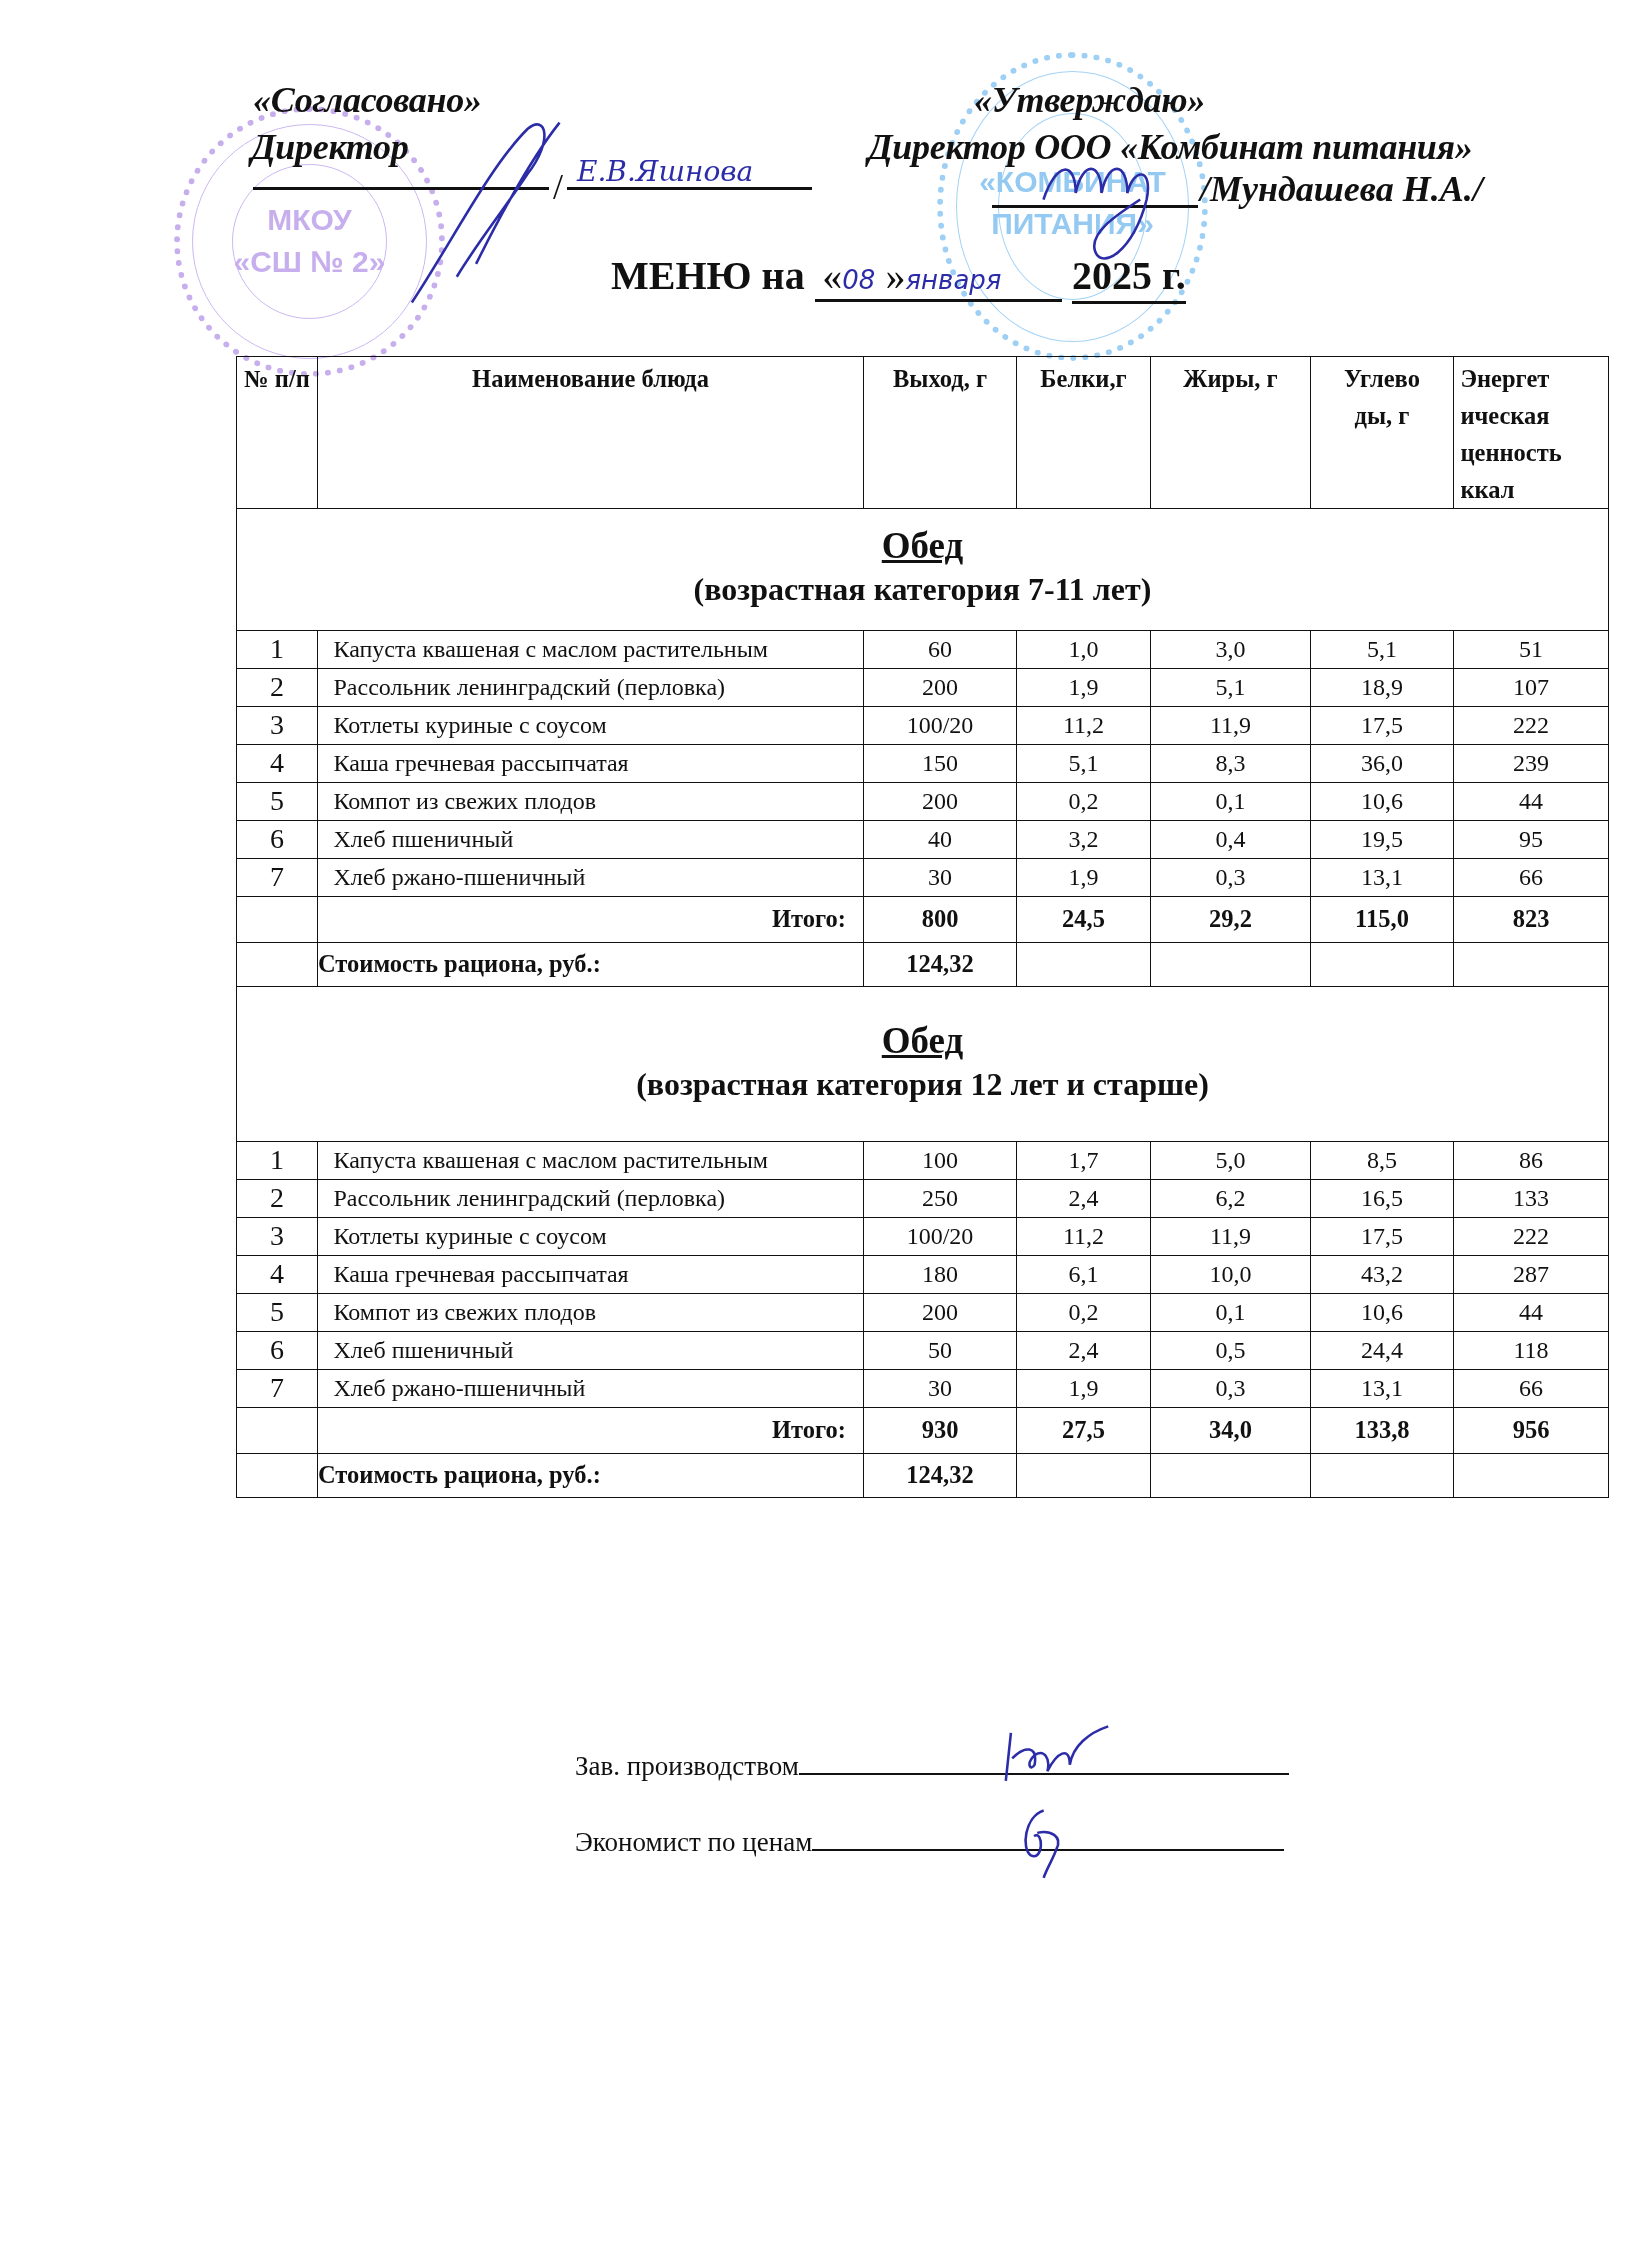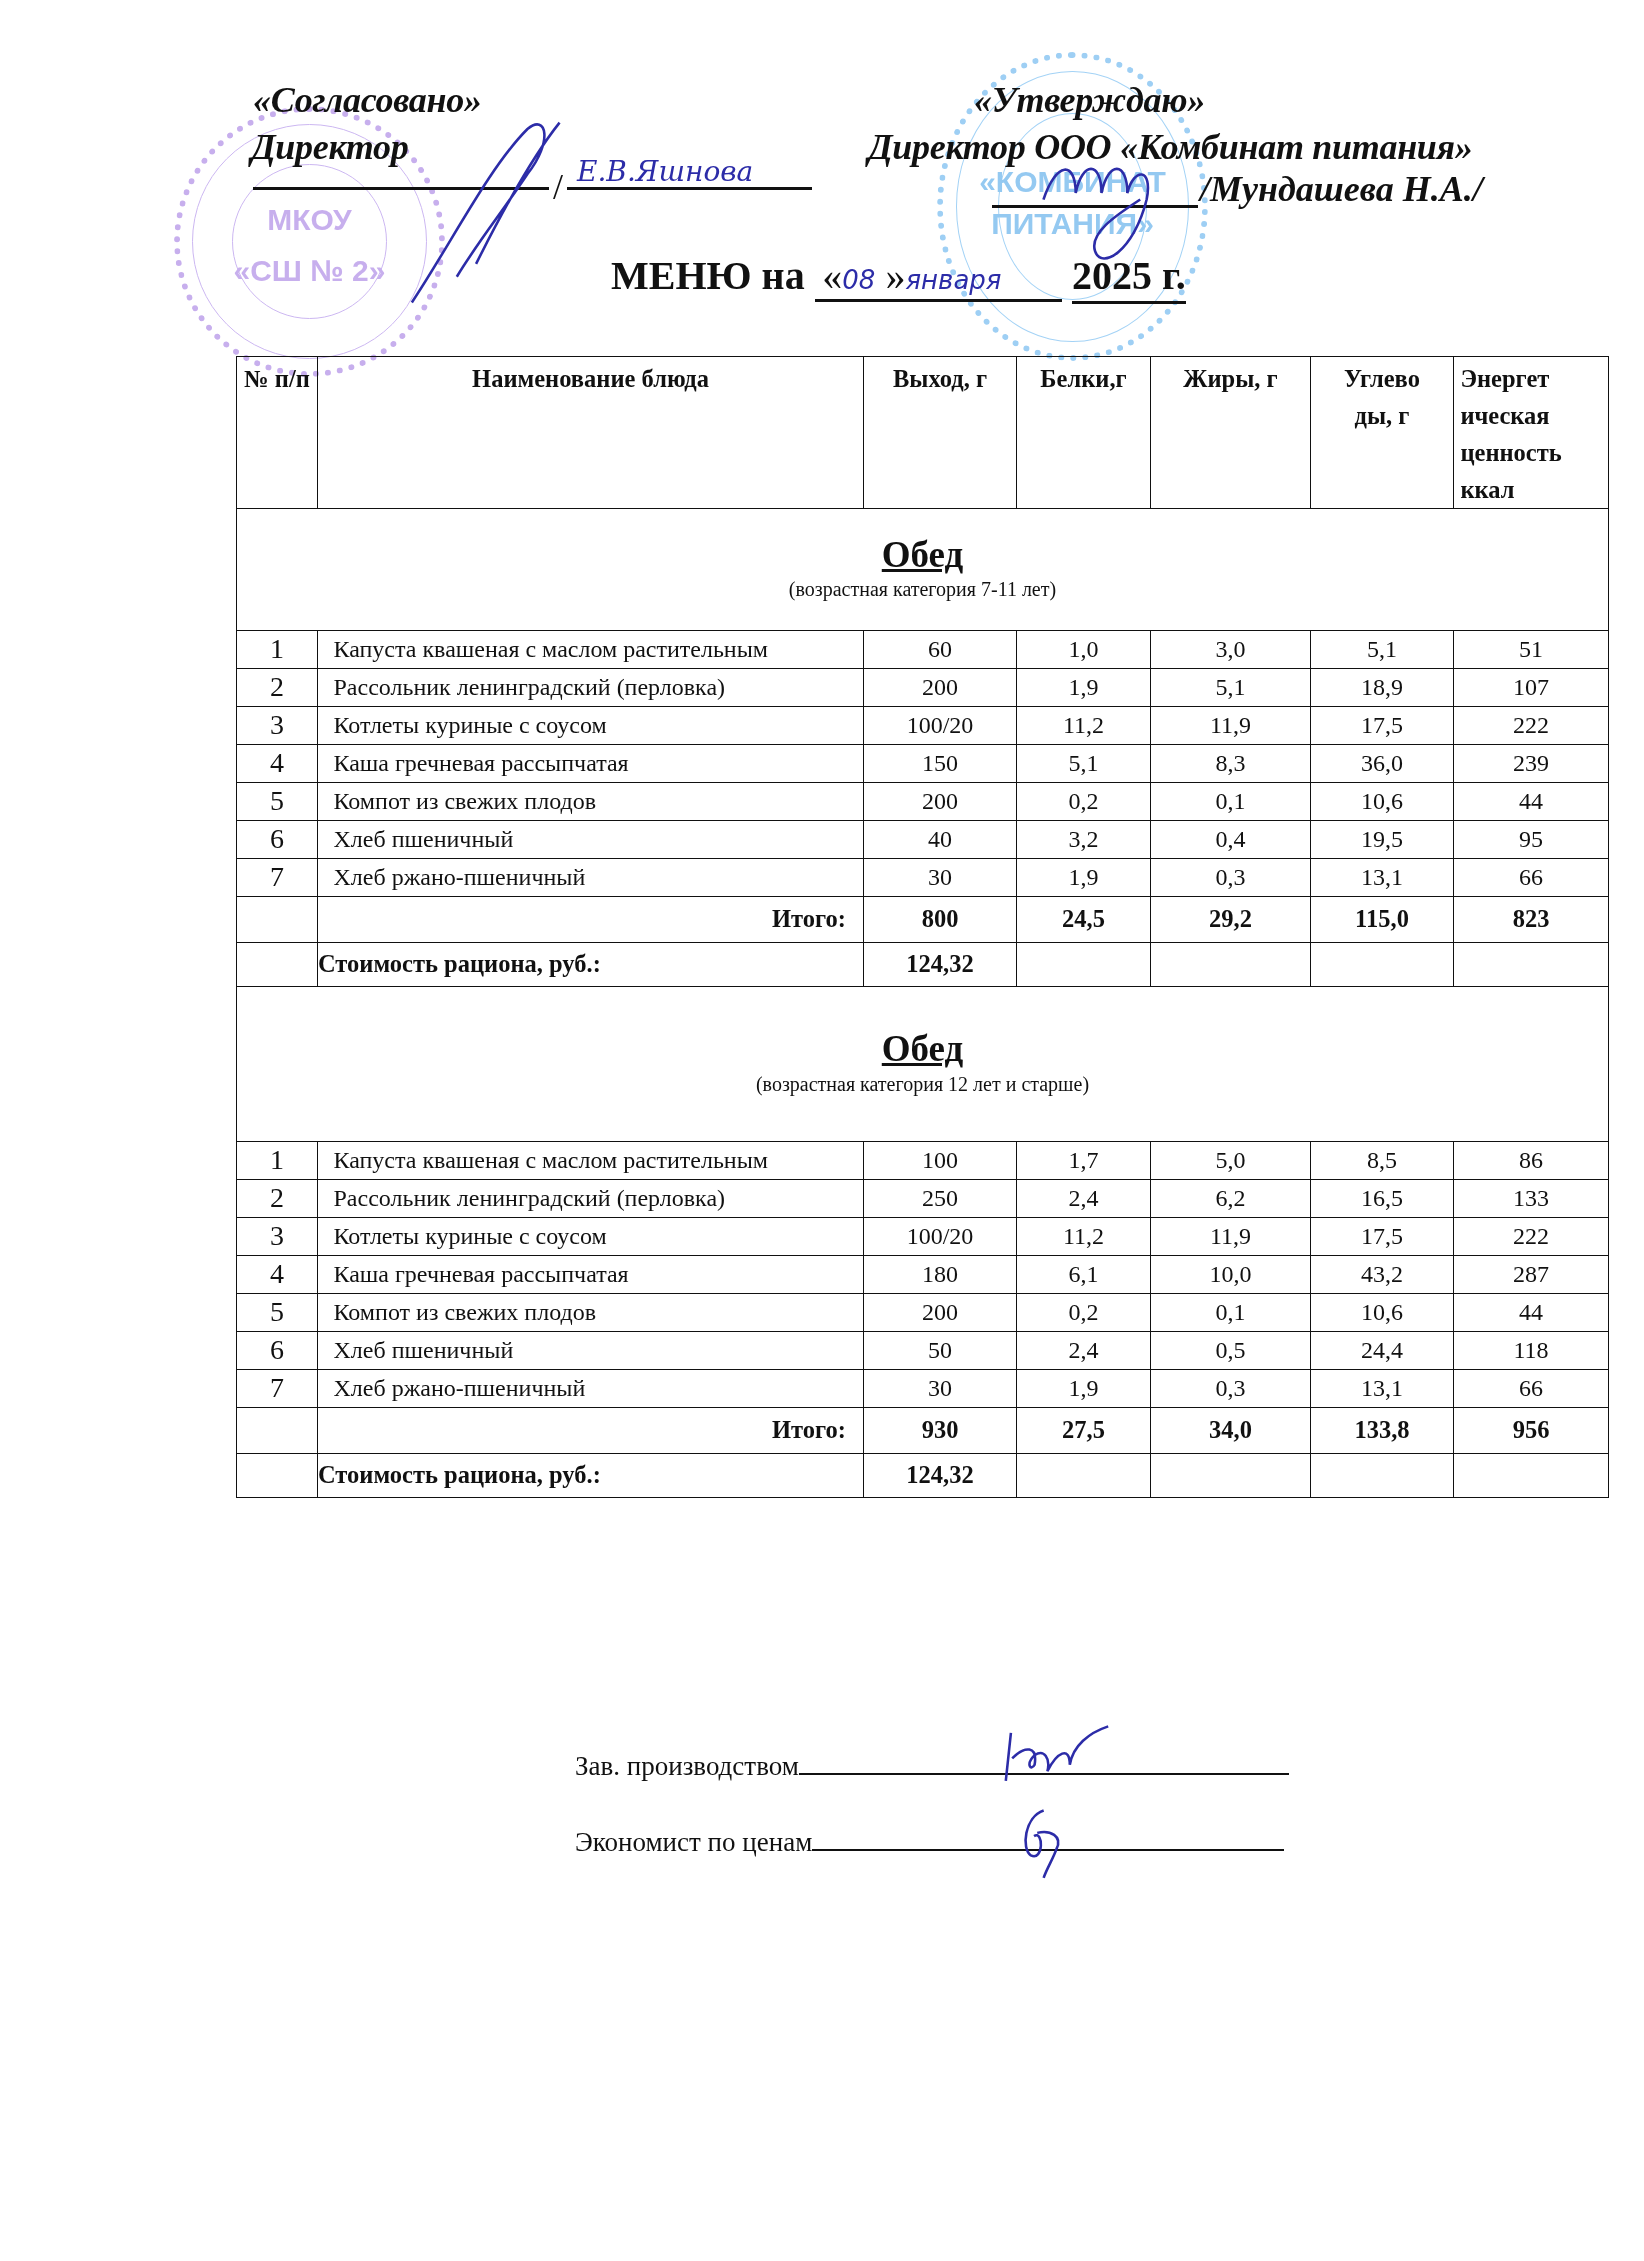--- a/index.html
+++ b/index.html
@@ -47,21 +47,21 @@
   .col-prot { width: 134px; }
   .col-fat { width: 160px; }
   .col-carb { width: 143px; }
   .col-kcal { width: 155px; }
   tr.header-row { height: 134px; }
   tr.section-row td { text-align: center; vertical-align: middle; }
   tr.section-row.first { height: 122px; }
   tr.section-row.second { height: 155px; }
   .section-title { font-weight: bold; font-size: 37px; text-decoration: underline; text-decoration-thickness: 3.2px;
                    line-height: 1.1; display: inline-block; }
-  .section-sub { font-weight: normal; font-size: 20px; line-height: 1.4; display: block; }
+  .section-sub { font-weight: bold; font-size: 32px; line-height: 1.4; display: block; }
   tr.item-row { height: 38px; }
   tr.item-row td { text-align: center; line-height: 36px; font-size: 24px; }
   tr.item-row td.num { font-size: 28px; }
   tr.item-row td.name { text-align: left; padding-left: 15.5px; white-space: nowrap; }
   tr.total-row { height: 46px; }
   tr.total-row td { text-align: center; font-weight: bold; font-size: 24.5px; }
   tr.total-row td.label { text-align: right; padding-right: 17px; }
   tr.cost-row { height: 44px; }
   tr.cost-row td { text-align: center; font-weight: bold; font-size: 24.5px; }
   tr.cost-row td.label { text-align: left; padding-right: 17px; }
@@ -72,21 +72,21 @@
   .footer-line .blank { display: inline-block; border-bottom: 2.6px solid #111; vertical-align: baseline; }
 </style>
 </head>
 <body>
 
 <div class="stamp stamp-school">
   <div class="ring outer"></div>
   <div class="ring mid"></div>
   <div class="ring inner"></div>
   <div class="center-text" style="top:97px;">МКОУ</div>
-  <div class="center-text" style="top:148px;">«СШ № 2»</div>
+  <div class="center-text" style="top:139px;">«СШ № 2»</div>
 </div>
 
 <div class="stamp stamp-company">
   <div class="ring outer"></div>
   <div class="ring mid"></div>
   <div class="ring inner"></div>
   <div class="center-text" style="top:113px;">«КОМБИНАТ</div>
   <div class="center-text" style="top:155px;">ПИТАНИЯ»</div>
 </div>
 

